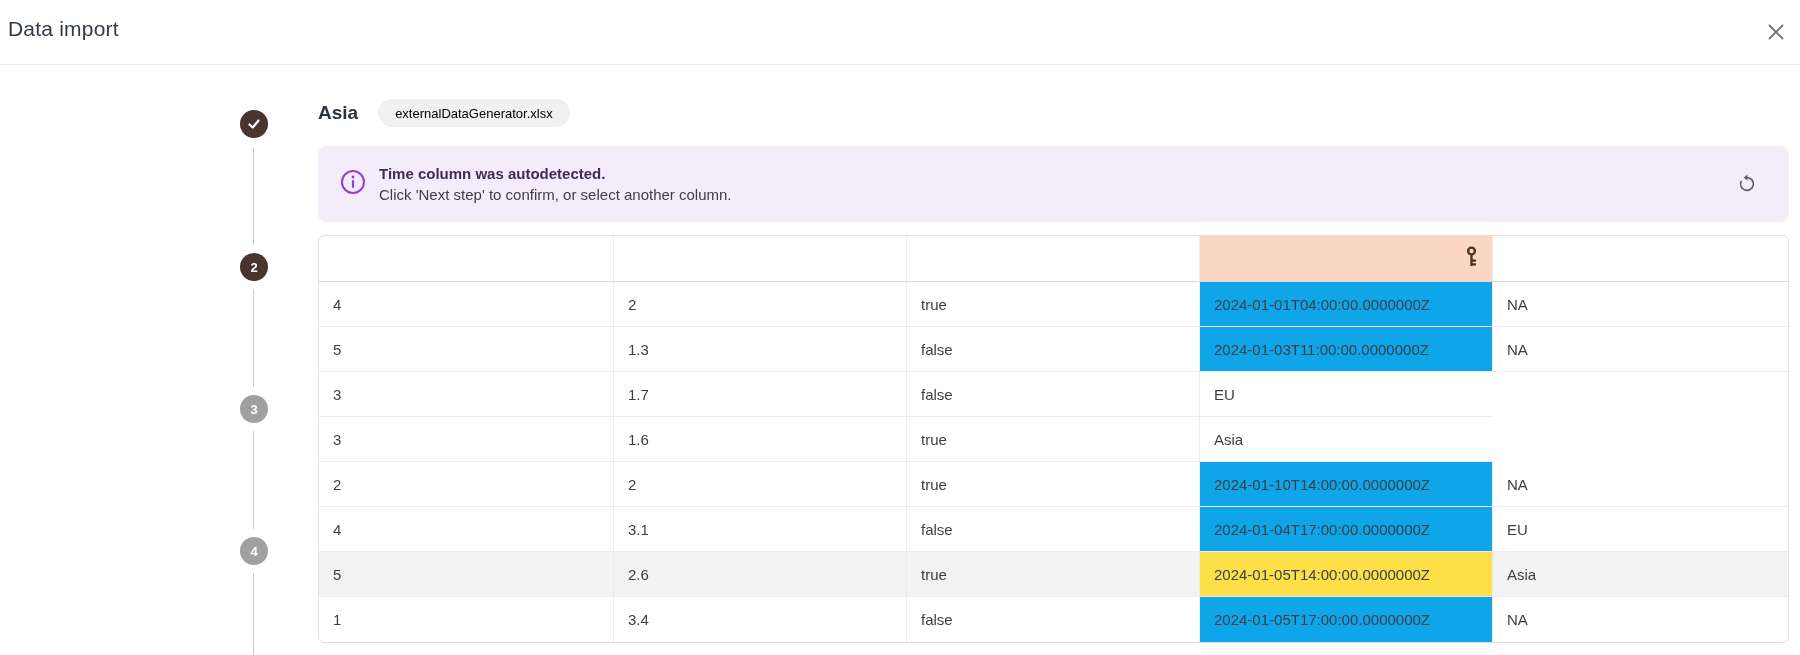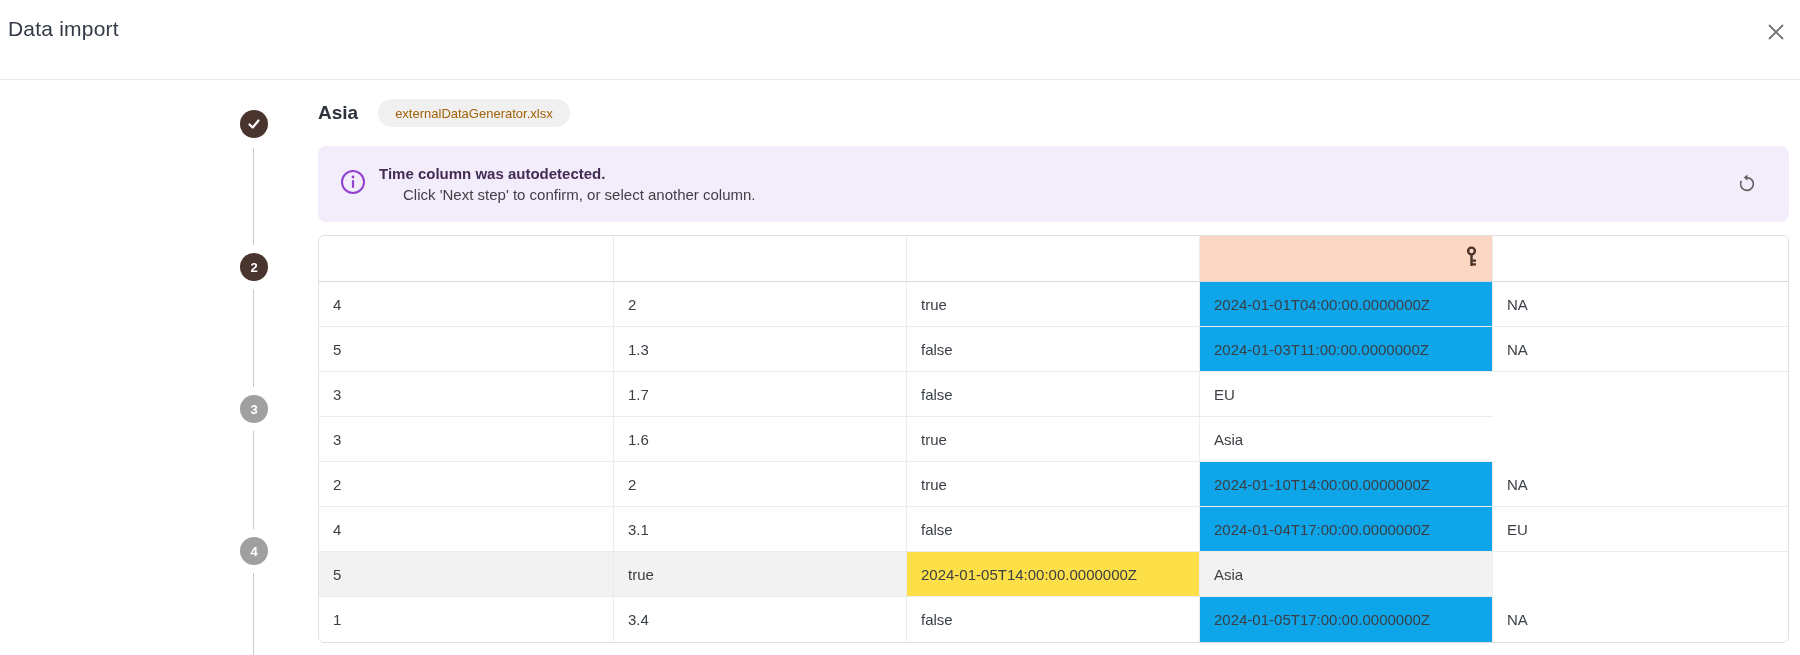--- a/index.html
+++ b/index.html
@@ -6,21 +6,21 @@
   html, body { width: 1800px; height: 655px; overflow: hidden; }
   body {
     font-family: "Liberation Sans", sans-serif;
     background: #ffffff;
     color: #333a45;
     position: relative;
   }
 
   
   .dlg-header {
-    position: absolute; top: 0; left: 0; width: 1800px; height: 80px;
+    position: absolute; top: 0; left: 0; width: 1800px; height: 65px;
     border-bottom: 1px solid #eaeaea; background: #fff;
   }
   .dlg-title {
     position: absolute; left: 8px; top: 17px;
     font-size: 21px; font-weight: 400; color: #323a45; letter-spacing: 0.2px;
   }
   .close-btn {
     position: absolute; right: 8px; top: 16px; width: 32px; height: 32px;
     background: none; border: none; cursor: pointer;
     display: flex; align-items: center; justify-content: center;
@@ -43,33 +43,33 @@
   .step.upcoming .step-circle { background: #a0a0a0; }
   .connector { position: absolute; left: 253px; width: 1px; background: #cbcbcb; }
 
   
   .main { position: absolute; left: 318px; top: 63px; width: 1471px; height: 592px; }
 
   .section-head { position: absolute; left: 0; top: 36px; display: flex; align-items: center; }
   .section-title { font-size: 19px; font-weight: 700; color: #2b323c; }
   .file-chip {
     margin-left: 20px; height: 28px; padding: 0 17px; border-radius: 14px;
-    background: #f0f0f1; color: #a16207; font-size: 13px;
+    background: #f0f0f1; color: #000000; font-size: 13px;
     display: inline-flex; align-items: center; white-space: nowrap;
   }
 
   .banner {
     position: absolute; left: 0; top: 83px; width: 1471px; height: 76px;
     background: #f3ecfa; border-radius: 8px;
     display: flex; align-items: center;
   }
   .banner-info-icon { margin-left: 22px; flex: 0 0 26px; display: flex; }
   .banner-text { margin-left: 13px; }
   .banner-title { font-size: 15px; font-weight: 700; color: #432c54; }
-  .banner-msg { font-size: 15px; color: #413d46; margin-top: 4px; margin-left: 24px; }
+  .banner-msg { font-size: 15px; color: #413d46; margin-top: 4px; }
   .banner-reset {
     position: absolute; right: 28px; top: 24px; width: 28px; height: 28px;
     background: none; border: none; cursor: pointer;
     display: flex; align-items: center; justify-content: center;
   }
 
   
   .preview-table {
     position: absolute; left: 0; top: 172px; width: 1471px;
     border: 1px solid #e0e0e0; border-radius: 6px; overflow: hidden; background: #fff;
@@ -231,20 +231,21 @@
       </div>
       <div class="t-row">
         <div class="t-cell">4</div>
         <div class="t-cell">3.1</div>
         <div class="t-cell">false</div>
         <div class="t-cell time-col">2024-01-04T17:00:00.0000000Z</div>
         <div class="t-cell">EU</div>
       </div>
       <div class="t-row hl">
         <div class="t-cell">5</div>
+        <div class="t-cell">2.6</div>
         <div class="t-cell">true</div>
         <div class="t-cell time-col">2024-01-05T14:00:00.0000000Z</div>
         <div class="t-cell">Asia</div>
       </div>
       <div class="t-row">
         <div class="t-cell">1</div>
         <div class="t-cell">3.4</div>
         <div class="t-cell">false</div>
         <div class="t-cell time-col">2024-01-05T17:00:00.0000000Z</div>
         <div class="t-cell">NA</div>

